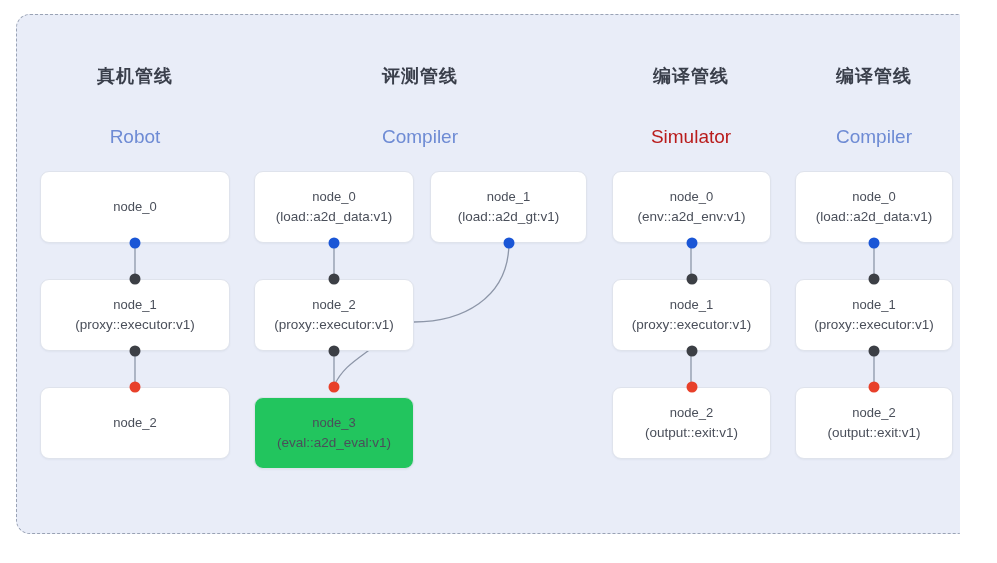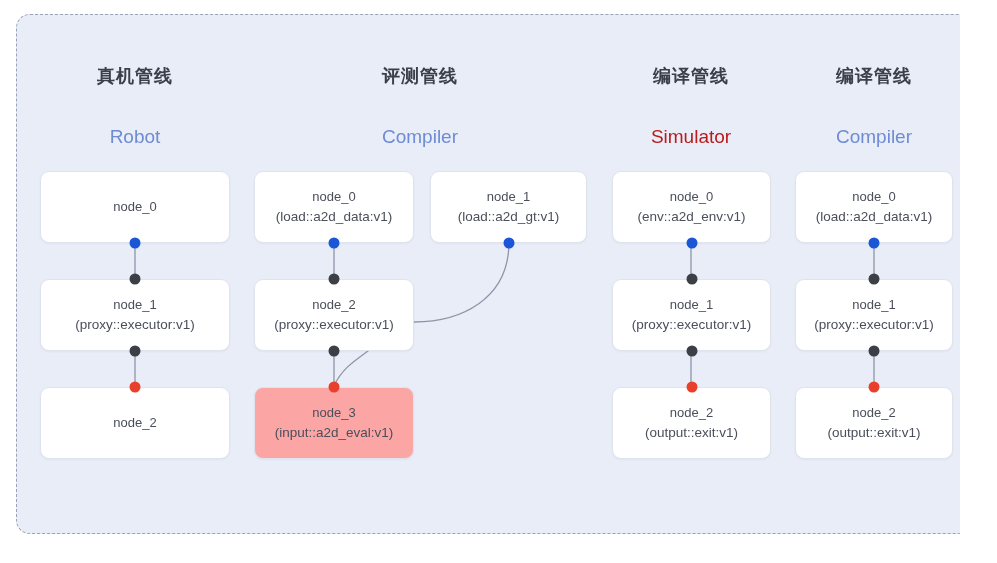--- a/index.html
+++ b/index.html
@@ -143,23 +143,23 @@
         <div class="node-title">node_1</div>
         <div class="node-sub">(load::a2d_gt:v1)</div>
       </div>
       <div class="port port-out-blue" style="left: 508.5px; top: 243px;"></div>
       <div class="node" style="left: 254px; top: 279px; width: 160px; height: 72px; background: rgb(255, 255, 255); border-color: rgb(223, 227, 236);">
         <div class="node-title">node_2</div>
         <div class="node-sub">(proxy::executor:v1)</div>
       </div>
       <div class="port port-in-dark" style="left: 334px; top: 279px;"></div>
       <div class="port port-in-dark" style="left: 334px; top: 351px;"></div>
-      <div class="node" style="left: 254px; top: 387px; width: 160px; height: 72px; background: #fca5a5; border-color: rgb(223, 227, 236);">
+      <div class="node" style="left: 254px; top: 397px; width: 160px; height: 72px; background: #22c55e; border-color: rgb(223, 227, 236);">
         <div class="node-title">node_3</div>
-        <div class="node-sub">(input::a2d_eval:v1)</div>
+        <div class="node-sub">(eval::a2d_eval:v1)</div>
       </div>
       <div class="port port-in-red" style="left: 334px; top: 387px;"></div>
       <div class="node" style="left: 612px; top: 171px; width: 159px; height: 72px; background: rgb(255, 255, 255); border-color: rgb(223, 227, 236);">
         <div class="node-title">node_0</div>
         <div class="node-sub">(env::a2d_env:v1)</div>
       </div>
       <div class="port port-out-blue" style="left: 691.5px; top: 243px;"></div>
       <div class="node" style="left: 612px; top: 279px; width: 159px; height: 72px; background: rgb(255, 255, 255); border-color: rgb(223, 227, 236);">
         <div class="node-title">node_1</div>
         <div class="node-sub">(proxy::executor:v1)</div>

